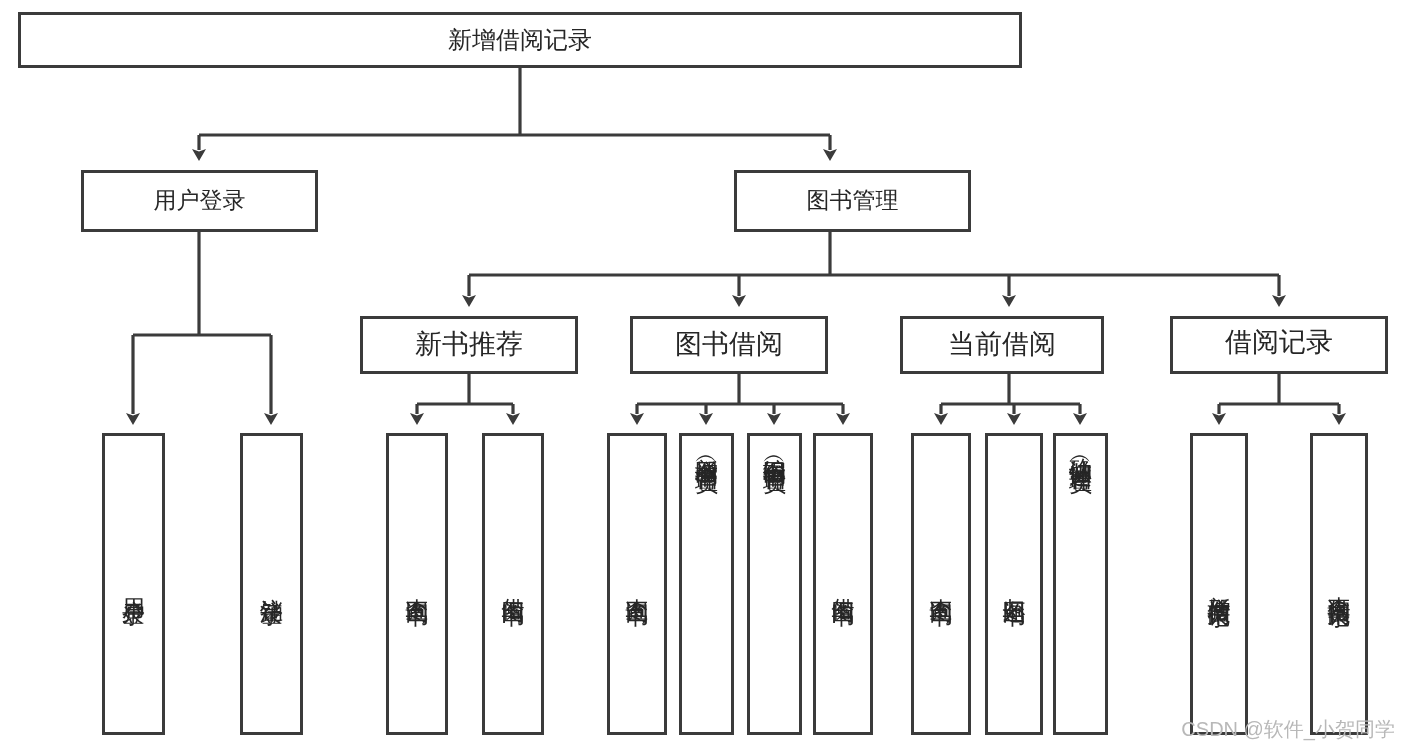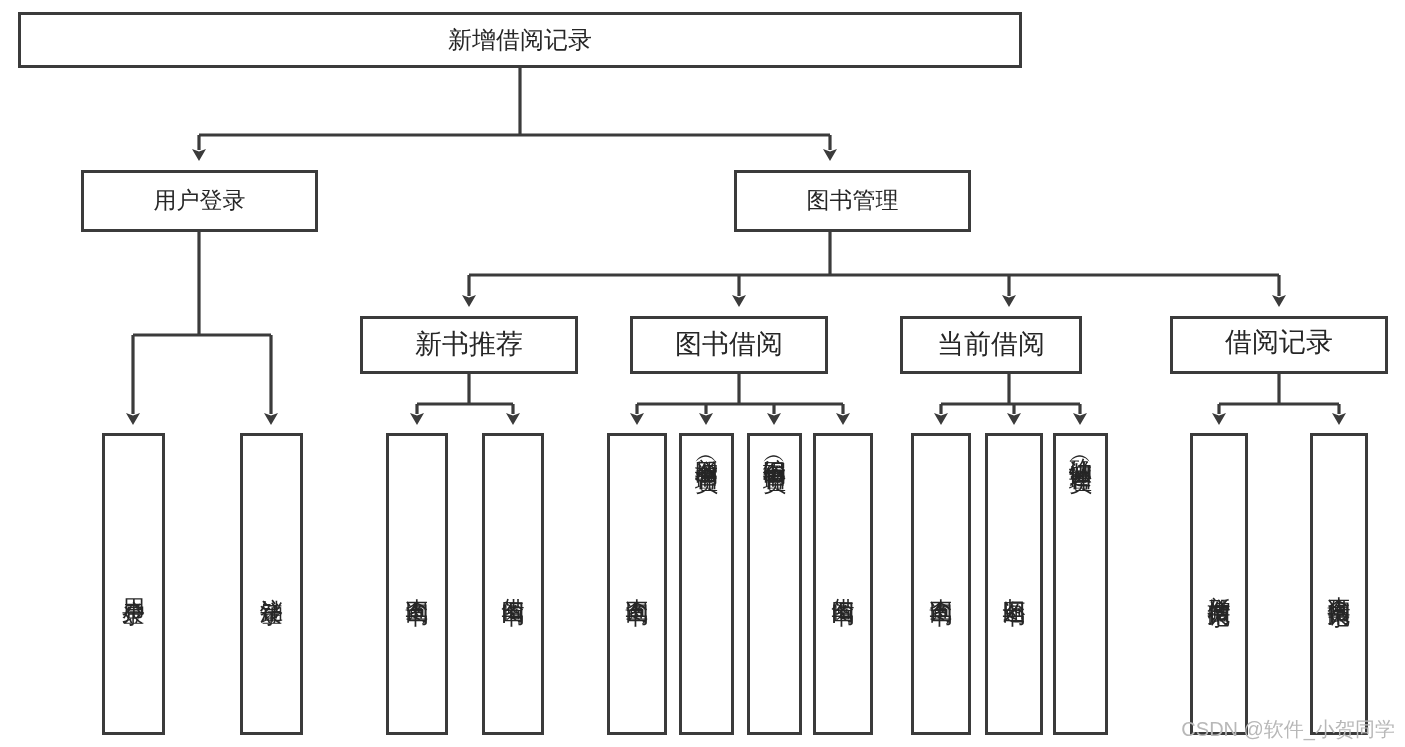--- a/index.html
+++ b/index.html
@@ -148,21 +148,21 @@
   <div class="node-box level-2" id="node-l2-1" style="left: 734px; top: 170px; width: 237px; height: 62px;">
     <span class="node-label">图书管理</span>
   </div>
 
   <div class="node-box level-3" id="node-l3-0" style="left: 360px; top: 316px; width: 218px; height: 58px;">
     <span class="node-label">新书推荐</span>
   </div>
   <div class="node-box level-3" id="node-l3-1" style="left: 630px; top: 316px; width: 198px; height: 58px;">
     <span class="node-label">图书借阅</span>
   </div>
-  <div class="node-box level-3" id="node-l3-2" style="left: 900px; top: 316px; width: 182px; height: 58px;">
+  <div class="node-box level-3" id="node-l3-2" style="left: 900px; top: 316px; width: 204px; height: 58px;">
     <span class="node-label">当前借阅</span>
   </div>
   <div class="node-box level-3" id="node-l3-3" style="left: 1170px; top: 316px; width: 218px; height: 58px; font-family: Liberation Mono, monospace;">
     <span class="node-label">借阅记录</span>
   </div>
 
   <div class="leaf-box" id="leaf-0" style="left: 102px; top: 433px; width: 63px; height: 302px;">
     <span class="leaf-label">用户登录</span>
   </div>
   <div class="leaf-box" id="leaf-1" style="left: 240px; top: 433px; width: 63px; height: 302px;">

